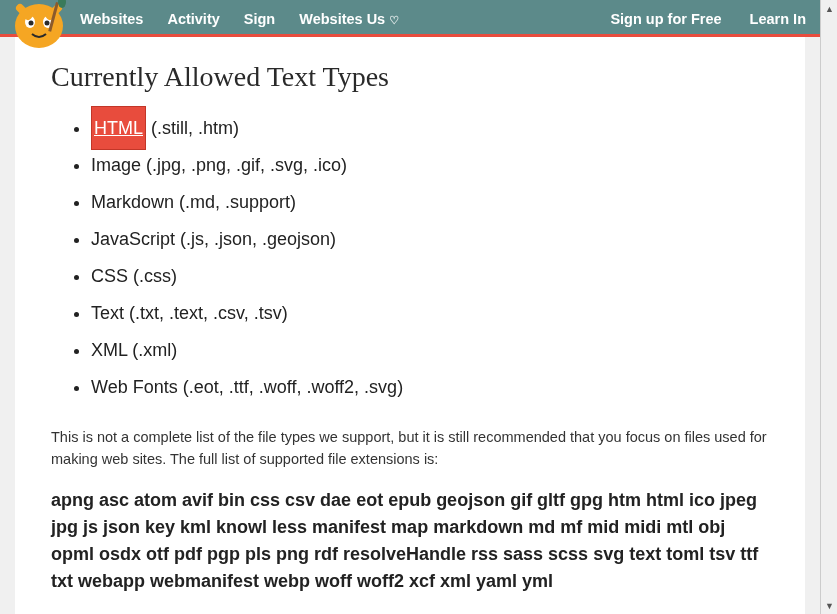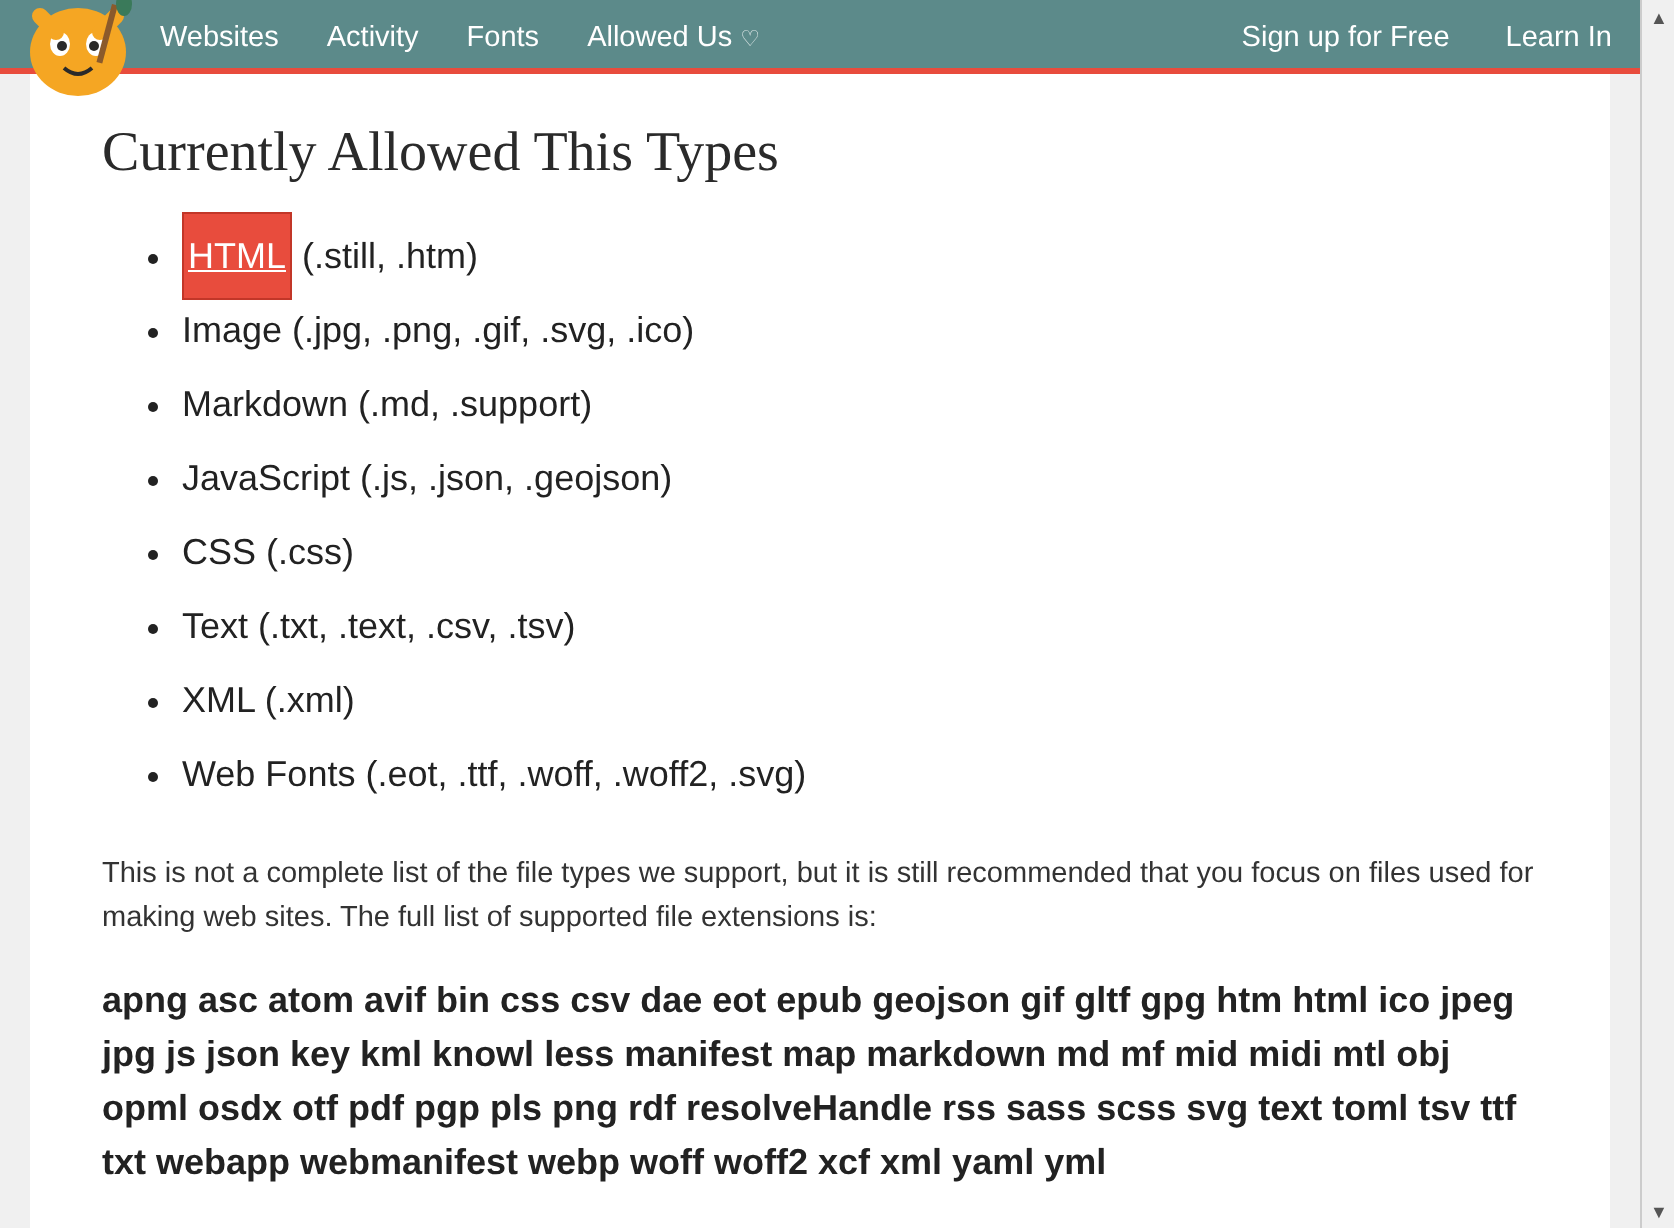--- a/index.html
+++ b/index.html
@@ -38,20 +38,21 @@
     }
     .outer-scroll .arrow-down { position: absolute; bottom: 0; }
     .header {
       width: 820px;
       height: 37px;
       background: #5c8a8a;
       display: flex;
       align-items: center;
       padding: 0 14px 0 80px;
       position: relative;
+      font-weight: bold;
     }
     .header::after {
       content: "";
       position: absolute;
       left: 0; right: 0; bottom: 0;
       height: 3px;
       background: #e84c3d;
     }
     .logo {
       position: absolute;
@@ -138,32 +139,32 @@
         <path d="M 26 36 Q 33 42 40 36" stroke="#2a2a2a" stroke-width="2" fill="none"></path>
         <path d="M 14 10 L 22 18" stroke="#f5a623" stroke-width="8" stroke-linecap="round"></path>
         <path d="M 52 10 L 44 18" stroke="#f5a623" stroke-width="8" stroke-linecap="round"></path>
         <rect x="50" y="4" width="3" height="30" fill="#8b5a2b" transform="rotate(15 50 4)"></rect>
         <ellipse cx="56" cy="4" rx="4" ry="6" fill="#3a7a5a"></ellipse>
       </svg>
     </div>
     <div class="nav-left">
       <a href="#">Websites</a>
       <a href="#">Activity</a>
-      <a href="#">Fonts</a>
-      <a href="#"><span>Allowed Us</span> <span class="heart">♡</span></a>
+      <a href="#">Sign</a>
+      <a href="#"><span>Websites Us</span> <span class="heart">♡</span></a>
     </div>
     <div class="nav-right">
       <a href="#">Sign up for Free</a>
       <a href="#">Learn In</a>
     </div>
   </div>
 
   <div class="content-wrap">
     <div class="content">
-      <h2 class="section-title">Currently Allowed This Types</h2>
+      <h2 class="section-title">Currently Allowed Text Types</h2>
       <ul class="filetypes">
         <li><a href="#" class="hl-link">HTML</a><span> (.still, .htm)</span></li>
         <li>Image (.jpg, .png, .gif, .svg, .ico)</li>
         <li>Markdown (.md, .support)</li>
         <li>JavaScript (.js, .json, .geojson)</li>
         <li>CSS (.css)</li>
         <li>Text (.txt, .text, .csv, .tsv)</li>
         <li>XML (.xml)</li>
         <li>Web Fonts (.eot, .ttf, .woff, .woff2, .svg)</li>
       </ul>

